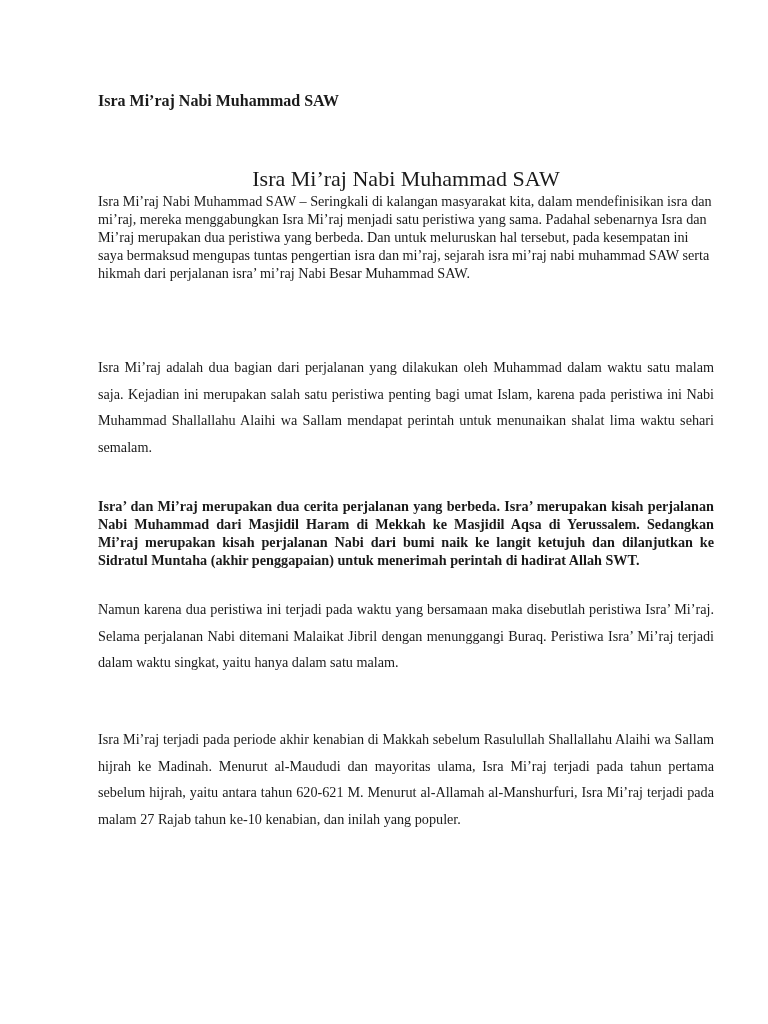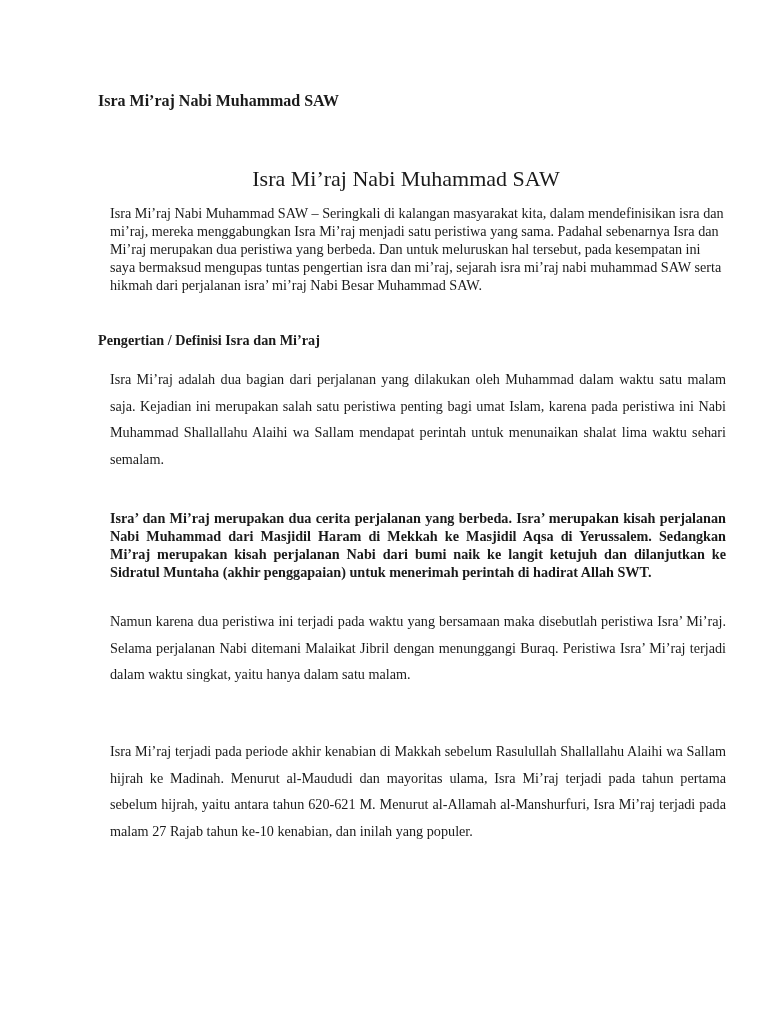--- a/index.html
+++ b/index.html
@@ -2,34 +2,33 @@
 <html><head>
   <meta charset="utf-8">
   <style>
     html, body { margin: 0; padding: 0; background: #ffffff; }
     body { width: 768px; height: 1024px; position: relative; overflow: hidden;
            font-family: "Liberation Serif", "DejaVu Serif", serif; color: #1a1a1a; }
     .page { position: absolute; left: 8px; top: 0; width: 768px; height: 1024px; background: #fff; }
     .abs { position: absolute; left: 90px; width: 616px; }
     .header-title { top: 92px; font-size: 16px; font-weight: bold; }
     .main-title { top: 166px; left: 90px; width: 616px; text-align: center; font-size: 22px; }
-    .p-tight { font-size: 14.2px; line-height: 18px; margin: 12px; }
-    .p-loose { font-size: 14.2px; line-height: 26.5px; margin: 12px; text-align: justify; }
+    .p-tight { font-size: 14.2px; line-height: 18px; margin: 0; }
+    .p-loose { font-size: 14.2px; line-height: 26.5px; margin: 0; text-align: justify; }
     .section-heading { top: 332px; font-size: 14.2px; font-weight: bold; }
     #intro { top: 192px; }
     #p1 { top: 354px; }
     #p2 { top: 497px; text-align: justify; font-weight: bold; }
     #p3 { top: 596px; }
     #p4 { top: 726px; }
   </style>
 </head>
 <body>
 
 <div class="page">
   <div class="abs header-title">Isra Mi’raj Nabi Muhammad SAW</div>
   <div class="abs main-title">Isra Mi’raj Nabi Muhammad SAW</div>
   <p class="abs p-tight" id="intro">Isra Mi’raj Nabi Muhammad SAW – Seringkali di kalangan masyarakat kita, dalam mendefinisikan isra dan mi’raj, mereka menggabungkan Isra Mi’raj menjadi satu peristiwa yang sama. Padahal sebenarnya Isra dan Mi’raj merupakan dua peristiwa yang berbeda. Dan untuk meluruskan hal tersebut, pada kesempatan ini saya bermaksud mengupas tuntas pengertian isra dan mi’raj, sejarah isra mi’raj nabi muhammad SAW serta hikmah dari perjalanan isra’ mi’raj Nabi Besar Muhammad SAW.</p>
-  <div class="abs section-heading">Pengertian / Definisi Isra dan Mi’raj</div>
   <p class="abs p-loose" id="p1">Isra Mi’raj adalah dua bagian dari perjalanan yang dilakukan oleh Muhammad dalam waktu satu malam saja. Kejadian ini merupakan salah satu peristiwa penting bagi umat Islam, karena pada peristiwa ini Nabi Muhammad Shallallahu Alaihi wa Sallam mendapat perintah untuk menunaikan shalat lima waktu sehari semalam.</p>
   <p class="abs p-tight" id="p2">Isra’ dan Mi’raj merupakan dua cerita perjalanan yang berbeda. Isra’ merupakan kisah perjalanan Nabi Muhammad dari Masjidil Haram di Mekkah ke Masjidil Aqsa di Yerussalem. Sedangkan Mi’raj merupakan kisah perjalanan Nabi dari bumi naik ke langit ketujuh dan dilanjutkan ke Sidratul Muntaha (akhir penggapaian) untuk menerimah perintah di hadirat Allah SWT.</p>
   <p class="abs p-loose" id="p3">Namun karena dua peristiwa ini terjadi pada waktu yang bersamaan maka disebutlah peristiwa Isra’ Mi’raj. Selama perjalanan Nabi ditemani Malaikat Jibril dengan menunggangi Buraq. Peristiwa Isra’ Mi’raj terjadi dalam waktu singkat, yaitu hanya dalam satu malam.</p>
   <p class="abs p-loose" id="p4">Isra Mi’raj terjadi pada periode akhir kenabian di Makkah sebelum Rasulullah Shallallahu Alaihi wa Sallam hijrah ke Madinah. Menurut al-Maududi dan mayoritas ulama, Isra Mi’raj terjadi pada tahun pertama sebelum hijrah, yaitu antara tahun 620-621 M. Menurut al-Allamah al-Manshurfuri, Isra Mi’raj terjadi pada malam 27 Rajab tahun ke-10 kenabian, dan inilah yang populer.</p>
 </div>
 
 </body></html>

